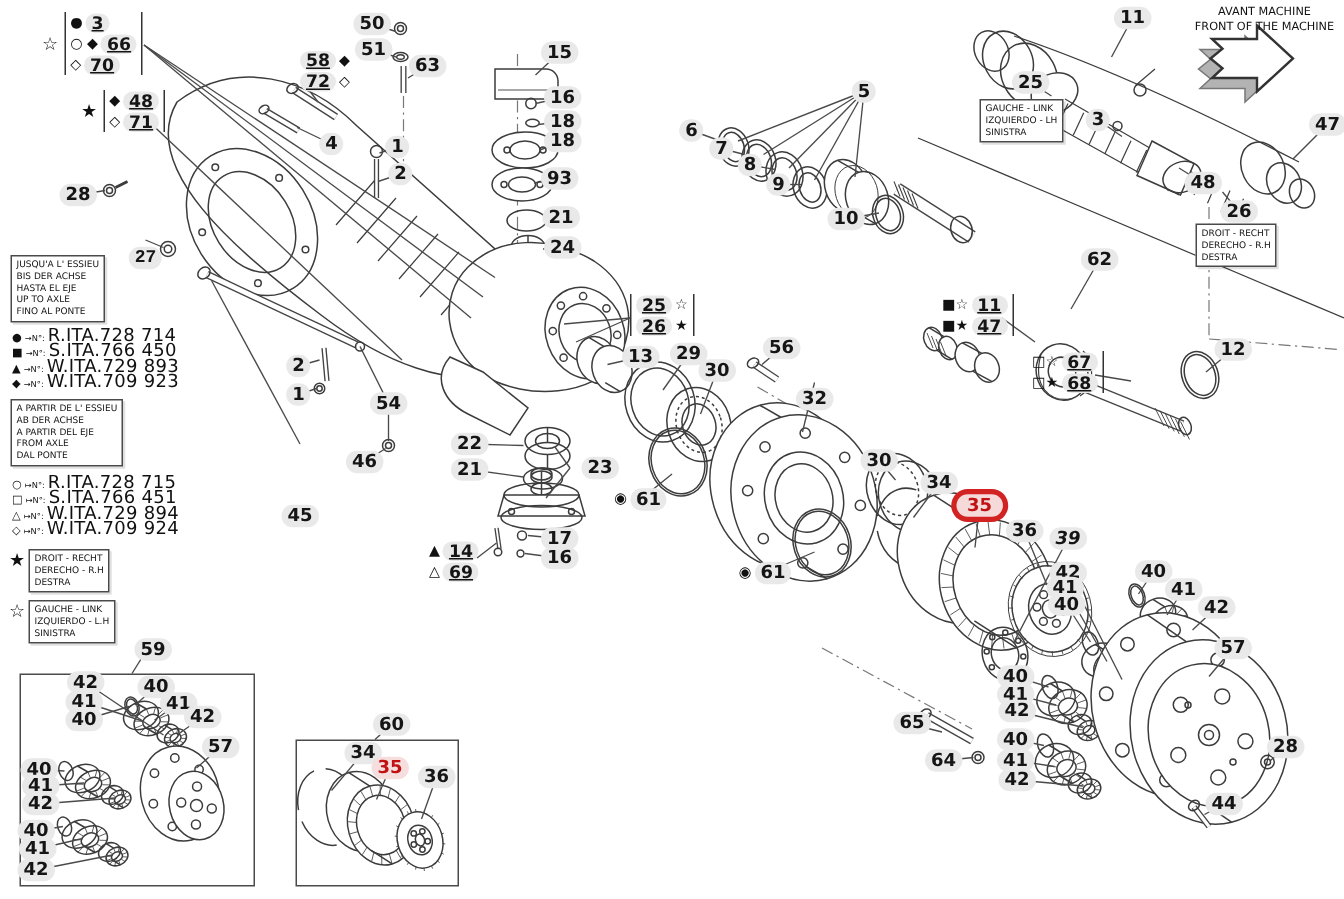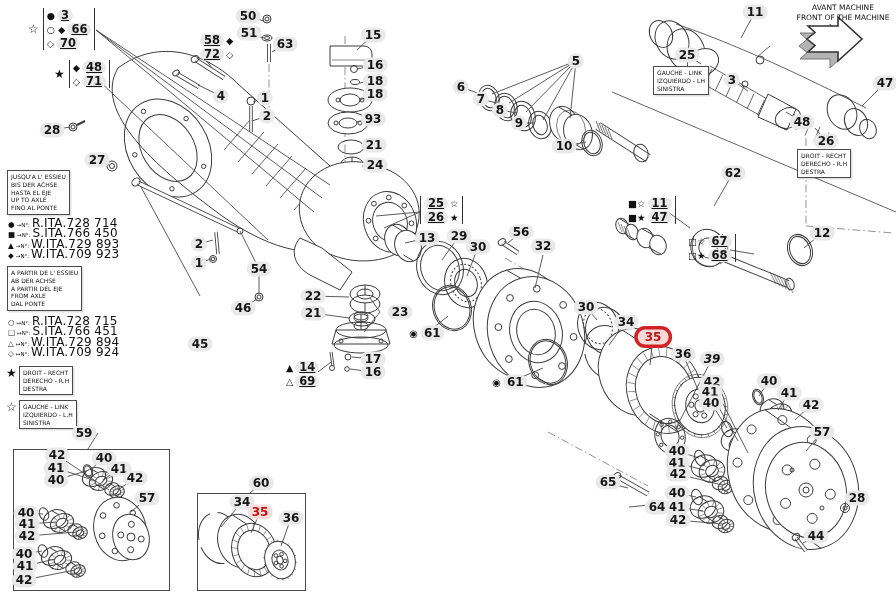--- a/index.html
+++ b/index.html
@@ -882,21 +882,21 @@
     </div>
     <div class="co" style="left: 265px; top: 98px;">
       <span class="bub">1</span>
     </div>
     <div class="co" style="left: 267px; top: 116px;">
       <span class="bub">2</span>
     </div>
     <div class="co" style="left: 52px; top: 130px;">
       <span class="bub">28</span>
     </div>
-    <div class="co" style="left: 97px; top: 160px;">
+    <div class="co" style="left: 97px; top: 172px; font-family: Liberation Mono, monospace;">
       <span class="bub">27</span>
     </div>
     <div class="co" style="left: 373px; top: 35px;">
       <span class="bub">15</span>
     </div>
     <div class="co" style="left: 375px; top: 65px;">
       <span class="bub">16</span>
     </div>
     <div class="co" style="left: 375px; top: 81px;">
       <span class="bub">18</span>
@@ -936,21 +936,21 @@
     </div>
     <div class="co" style="left: 459px; top: 236px;">
       <span class="bub">29</span>
     </div>
     <div class="co" style="left: 478px; top: 247px;">
       <span class="bub">30</span>
     </div>
     <div class="co" style="left: 521px; top: 232px;">
       <span class="bub">56</span>
     </div>
-    <div class="co" style="left: 543px; top: 246px;">
+    <div class="co" style="left: 543px; top: 266px;">
       <span class="bub">32</span>
     </div>
     <div class="co" style="left: 586px; top: 307px;">
       <span class="bub">30</span>
     </div>
     <div class="co" style="left: 427px; top: 333px;">
       <span class="sym">◉</span>
       <span class="bub">61</span>
     </div>
     <div class="co" style="left: 510px; top: 382px;">
@@ -1058,30 +1058,30 @@
     </div>
     <div class="co" style="left: 677px; top: 507px;">
       <span class="bub">41</span>
     </div>
     <div class="co" style="left: 678px; top: 520px;">
       <span class="bub">42</span>
     </div>
     <div class="co" style="left: 608px; top: 482px;">
       <span class="bub">65</span>
     </div>
-    <div class="co" style="left: 629px; top: 507px; margin-left: 28px;">
+    <div class="co" style="left: 629px; top: 507px;">
       <span class="bub">64</span>
     </div>
     <div class="co" style="left: 857px; top: 498px;">
       <span class="bub">28</span>
     </div>
     <div class="co" style="left: 816px; top: 536px;">
       <span class="bub">44</span>
     </div>
-    <div class="co" style="left: 84px; top: 433px;">
+    <div class="co" style="left: 102px; top: 433px;">
       <span class="bub">59</span>
     </div>
     <div class="co" style="left: 261px; top: 483px;">
       <span class="bub">60</span>
     </div>
     <div class="co" style="left: 57px; top: 455px;">
       <span class="bub">42</span>
     </div>
     <div class="co" style="left: 56px; top: 468px;">
       <span class="bub">41</span>

